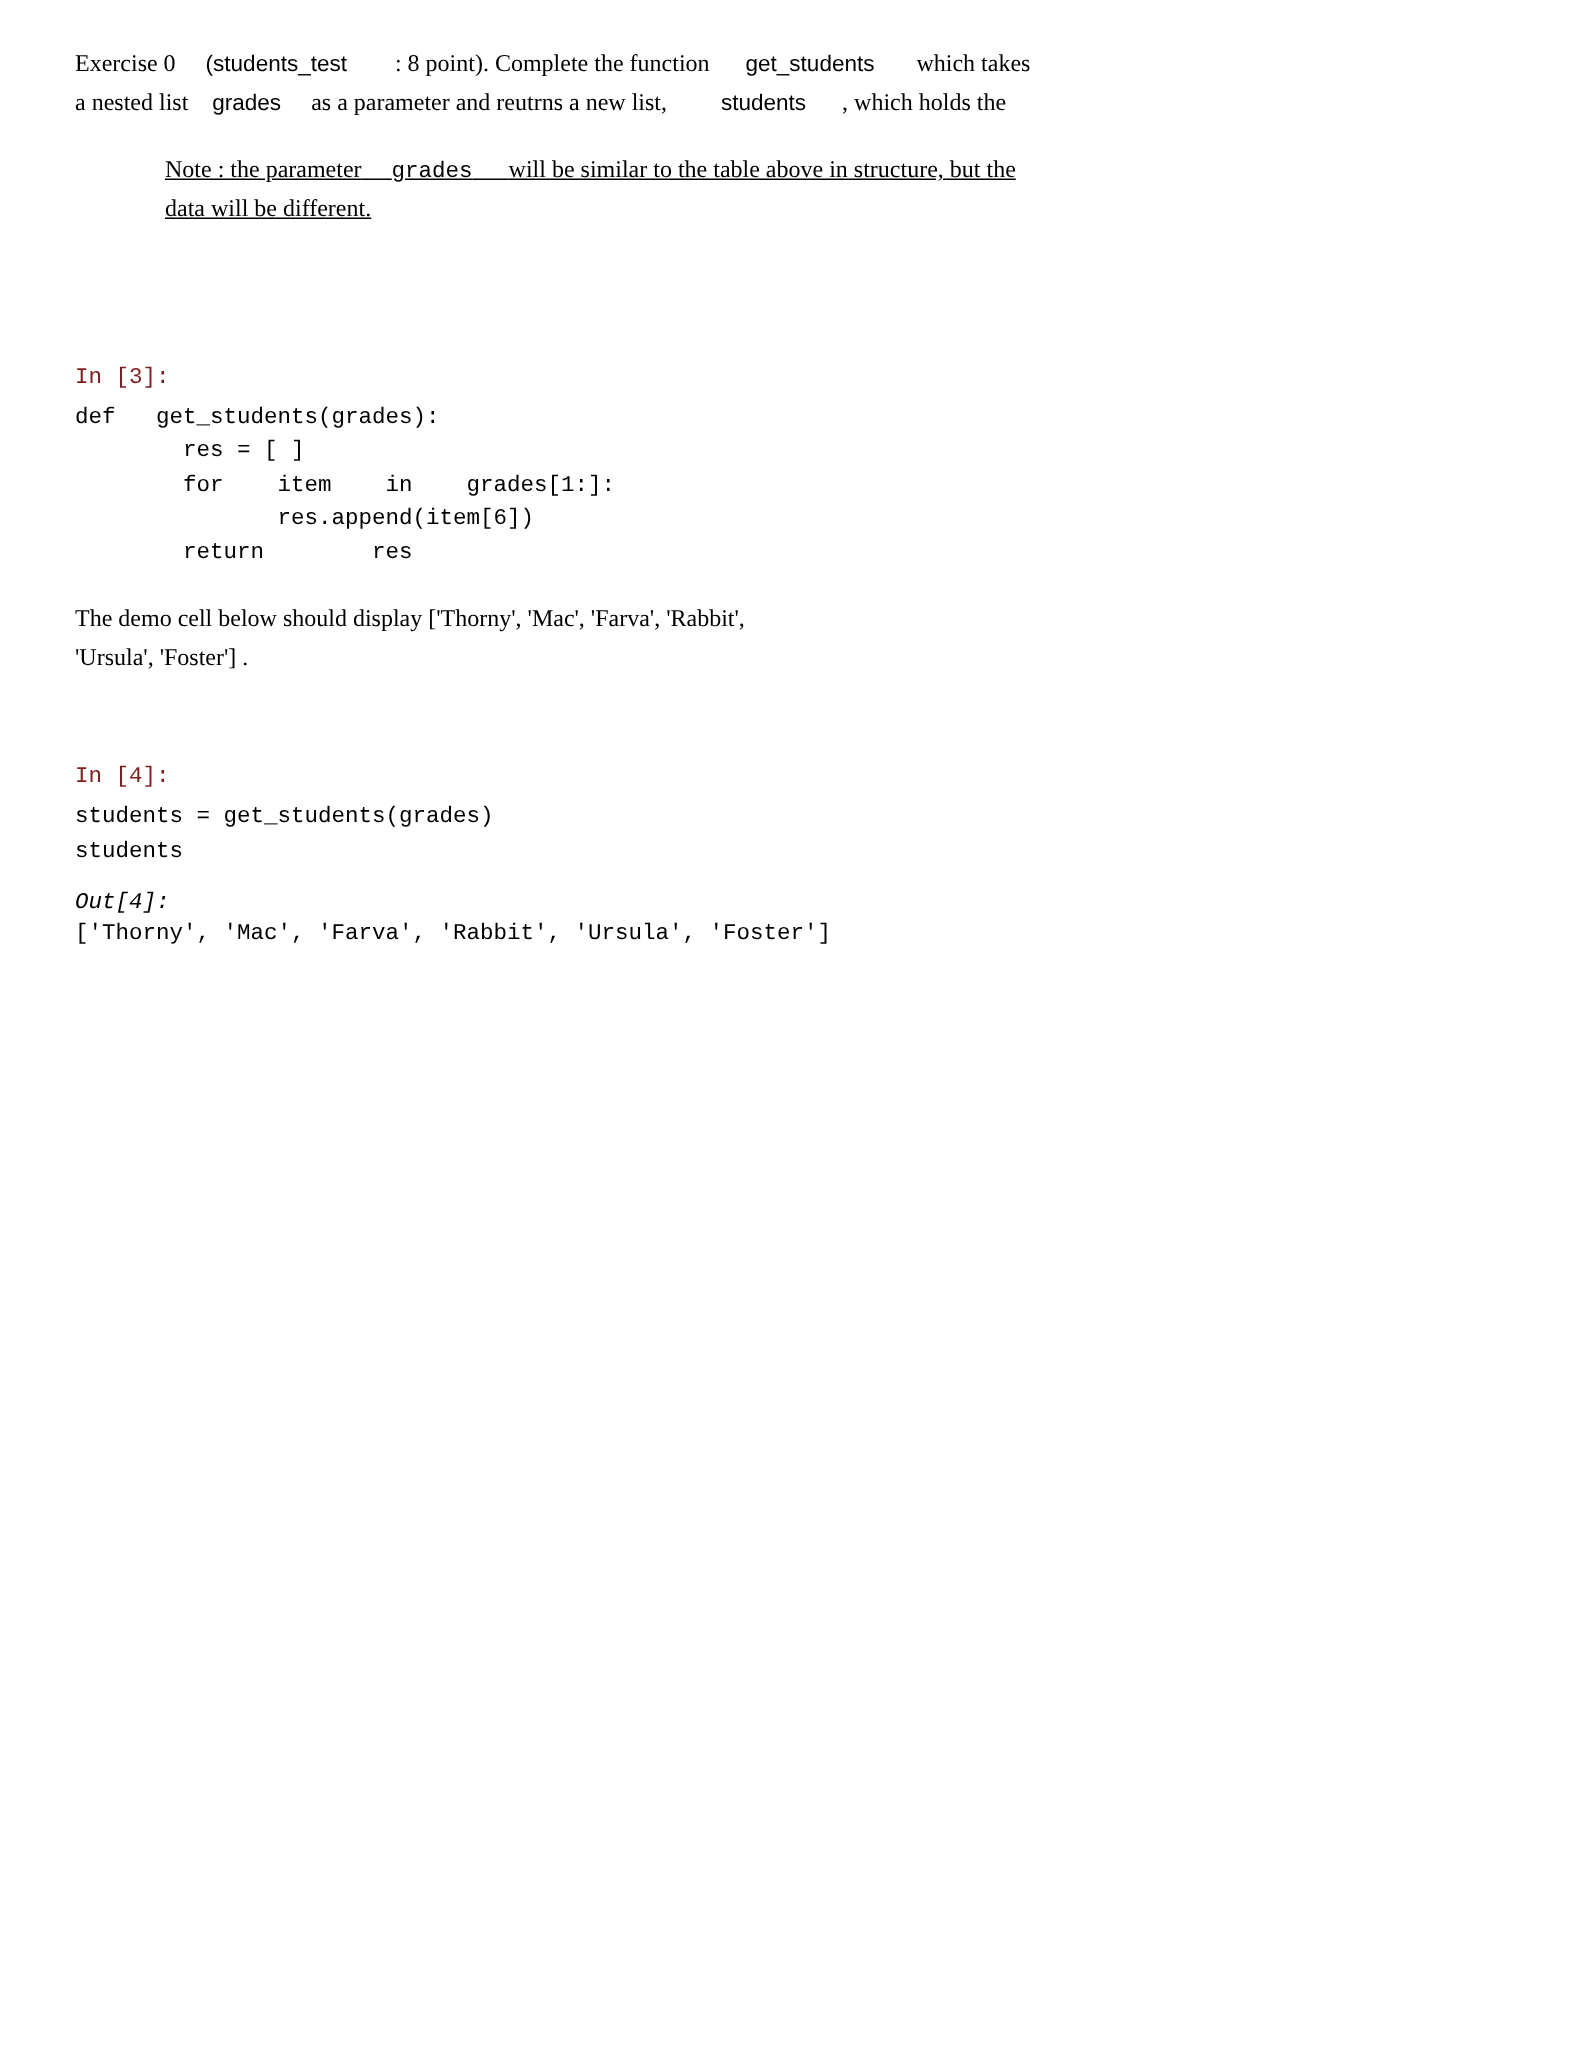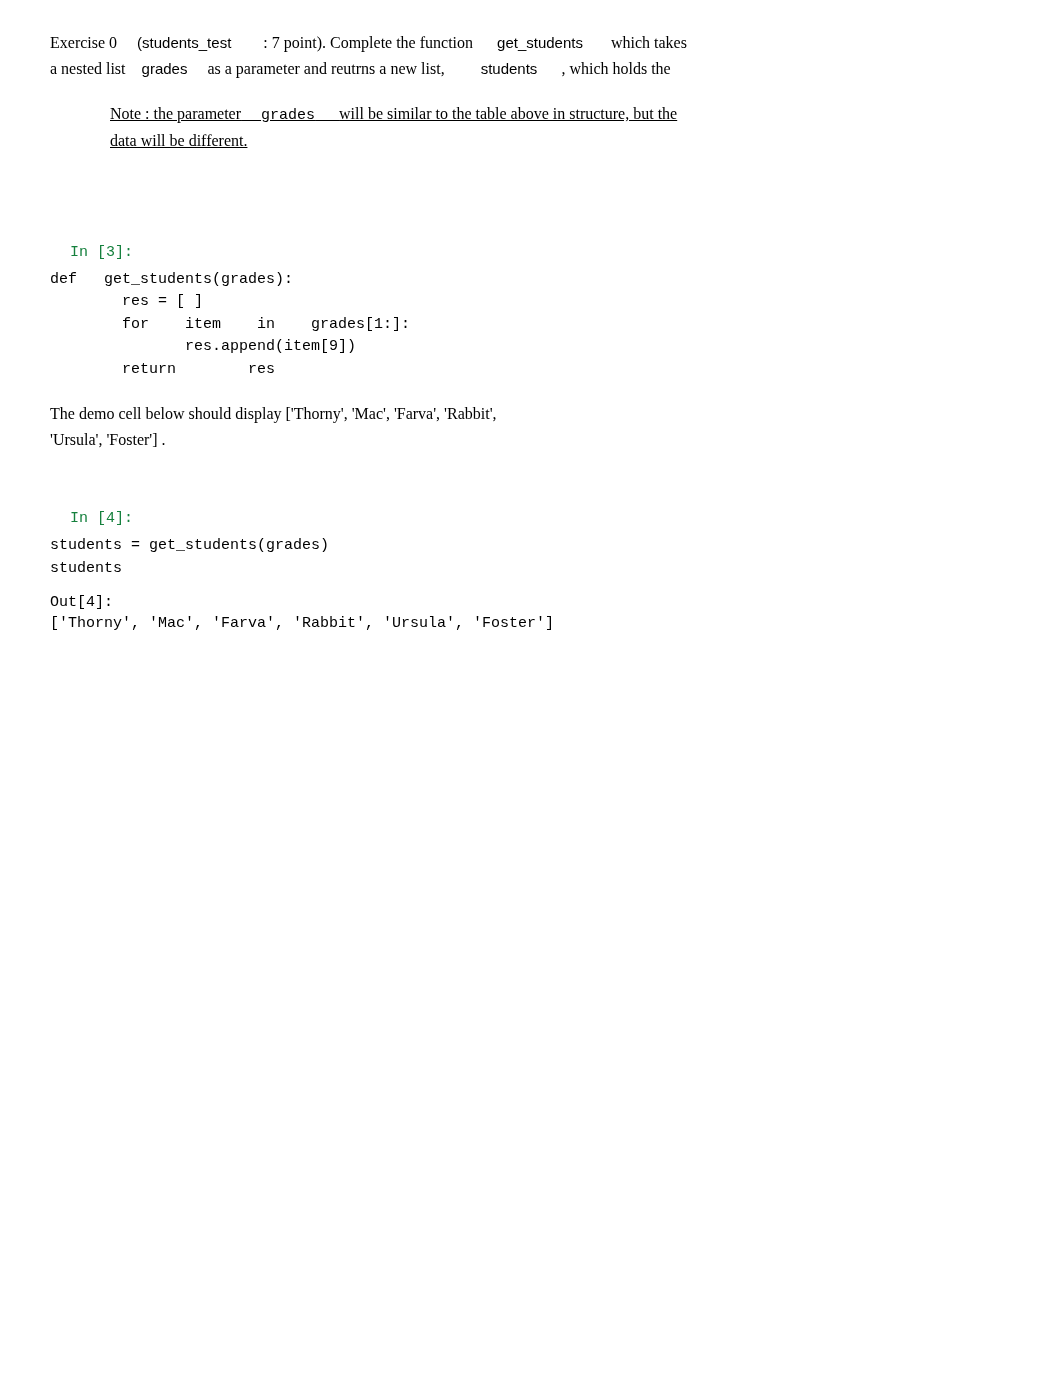--- a/index.html
+++ b/index.html
@@ -39,22 +39,21 @@
     .note-block .inline-code {
       font-family: "Courier New", Courier, monospace;
       font-size: 15px;
     }
 
     .cell-label {
       font-family: "Courier New", Courier, monospace;
       font-size: 15px;
       margin-top: 30px;
       margin-bottom: 8px;
-      color: #15803d;
-      margin-left: 20px;
+      color: #7f1d1d;
     }
 
     .code-block {
       font-family: "Courier New", Courier, monospace;
       font-size: 15px;
       white-space: pre;
       line-height: 1.5;
       margin-bottom: 8px;
     }
 
@@ -65,39 +64,40 @@
       margin-top: 20px;
       margin-bottom: 8px;
     }
 
     .output-label {
       font-family: "Courier New", Courier, monospace;
       font-size: 15px;
       margin-top: 14px;
       margin-bottom: 4px;
       color: #000;
+      font-style: italic;
     }
 
     .output-value {
       font-family: "Courier New", Courier, monospace;
       font-size: 15px;
       margin-bottom: 20px;
     }
   </style>
 </head>
 <body>
 
 <div class="exercise-text">
   <span>Exercise 0</span>
   &nbsp;&nbsp;&nbsp;
   <span>
     <span class="inline-code">(students_test</span>
   </span>
   &nbsp;&nbsp;&nbsp;&nbsp;&nbsp;&nbsp;
-  <span>: 7 point). Complete the function</span>
+  <span>: 8 point). Complete the function</span>
   &nbsp;&nbsp;&nbsp;&nbsp;
   <span class="inline-code">get_students</span>
   &nbsp;&nbsp;&nbsp;&nbsp;&nbsp;
   <span>which takes</span>
   <br>
   <span>a nested list</span>
   &nbsp;&nbsp;
   <span class="inline-code">grades</span>
   &nbsp;&nbsp;&nbsp;
   <span>as a parameter and reutrns a new list,</span>
@@ -117,21 +117,21 @@
   <br>
   <span>data will be different.</span>
 </div>
 
 <div style="height: 30px;"></div>
 
 <div class="cell-label">In  [3]:</div>
 <div class="code-block">def   get_students(grades):
         res = [ ]
         for    item    in    grades[1:]:
-               res.append(item[9])
+               res.append(item[6])
         return        res</div>
 
 <div class="prose-text">
   <span>The demo cell below should display</span>
   <span>     ['Thorny', 'Mac', 'Farva', 'Rabbit',</span>
   <br>
   <span>'Ursula', 'Foster']</span>
   <span>               .</span>
 </div>
 

